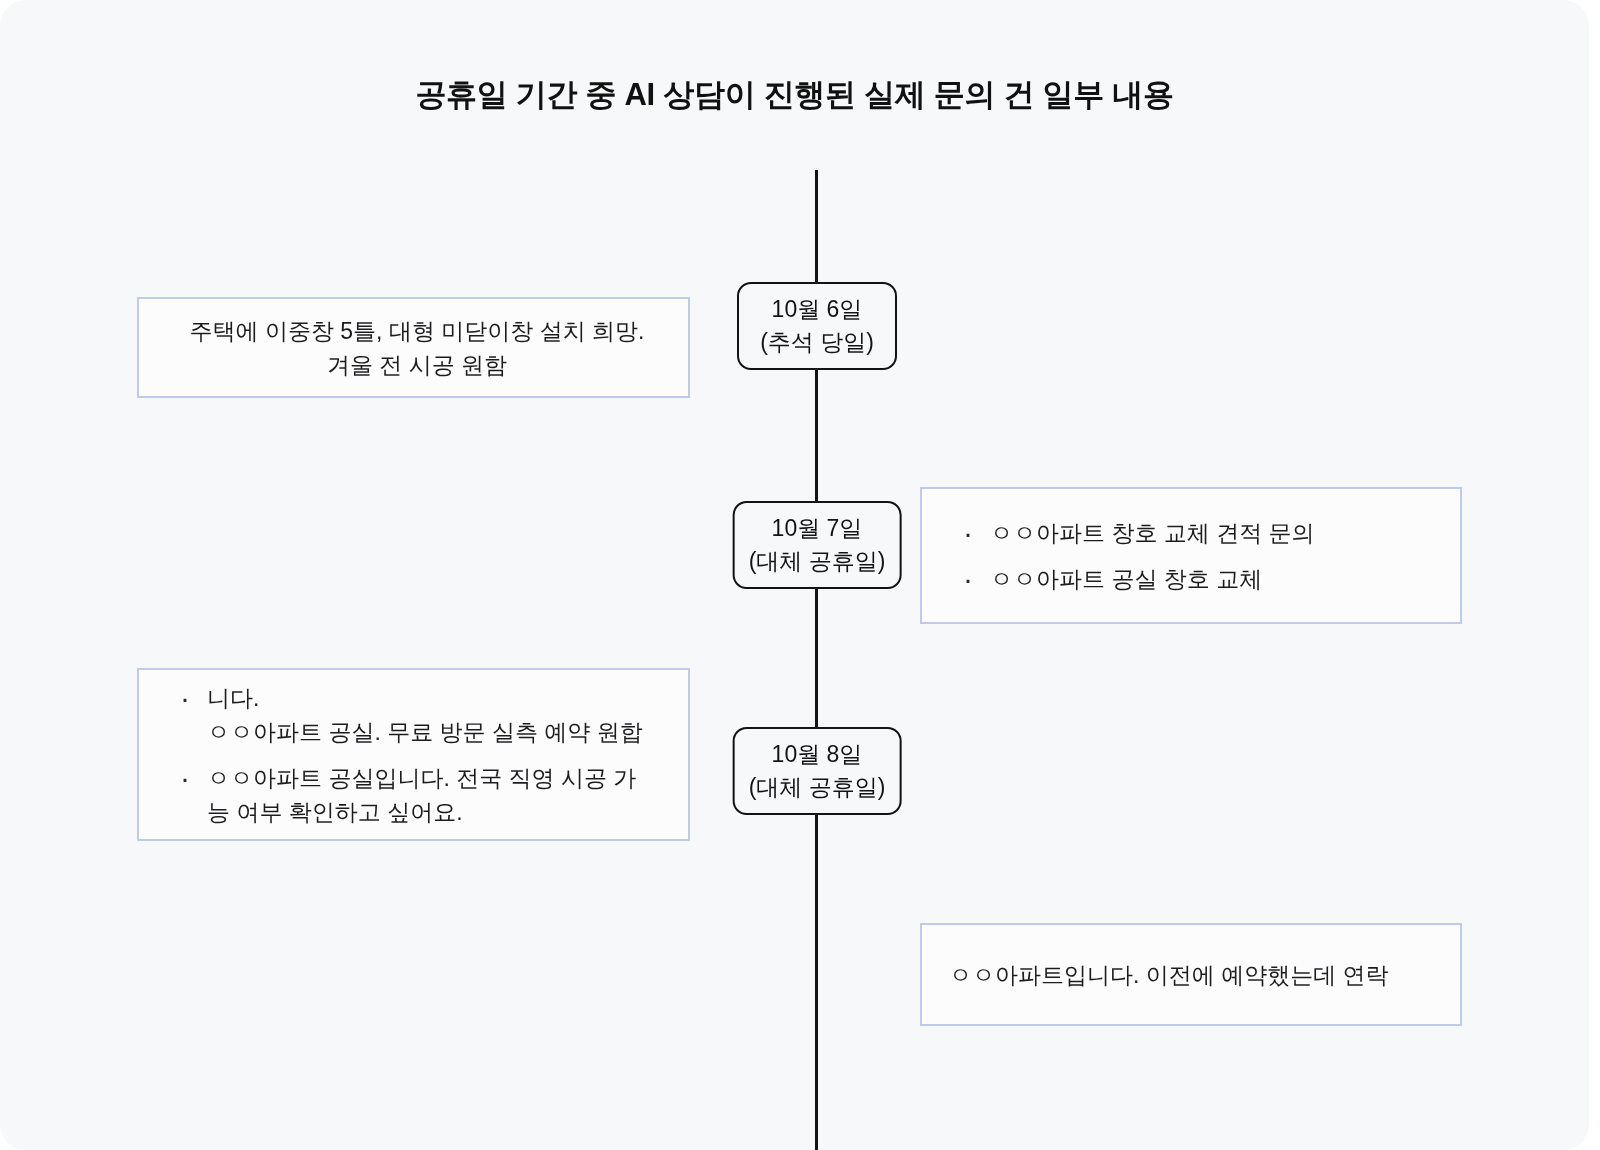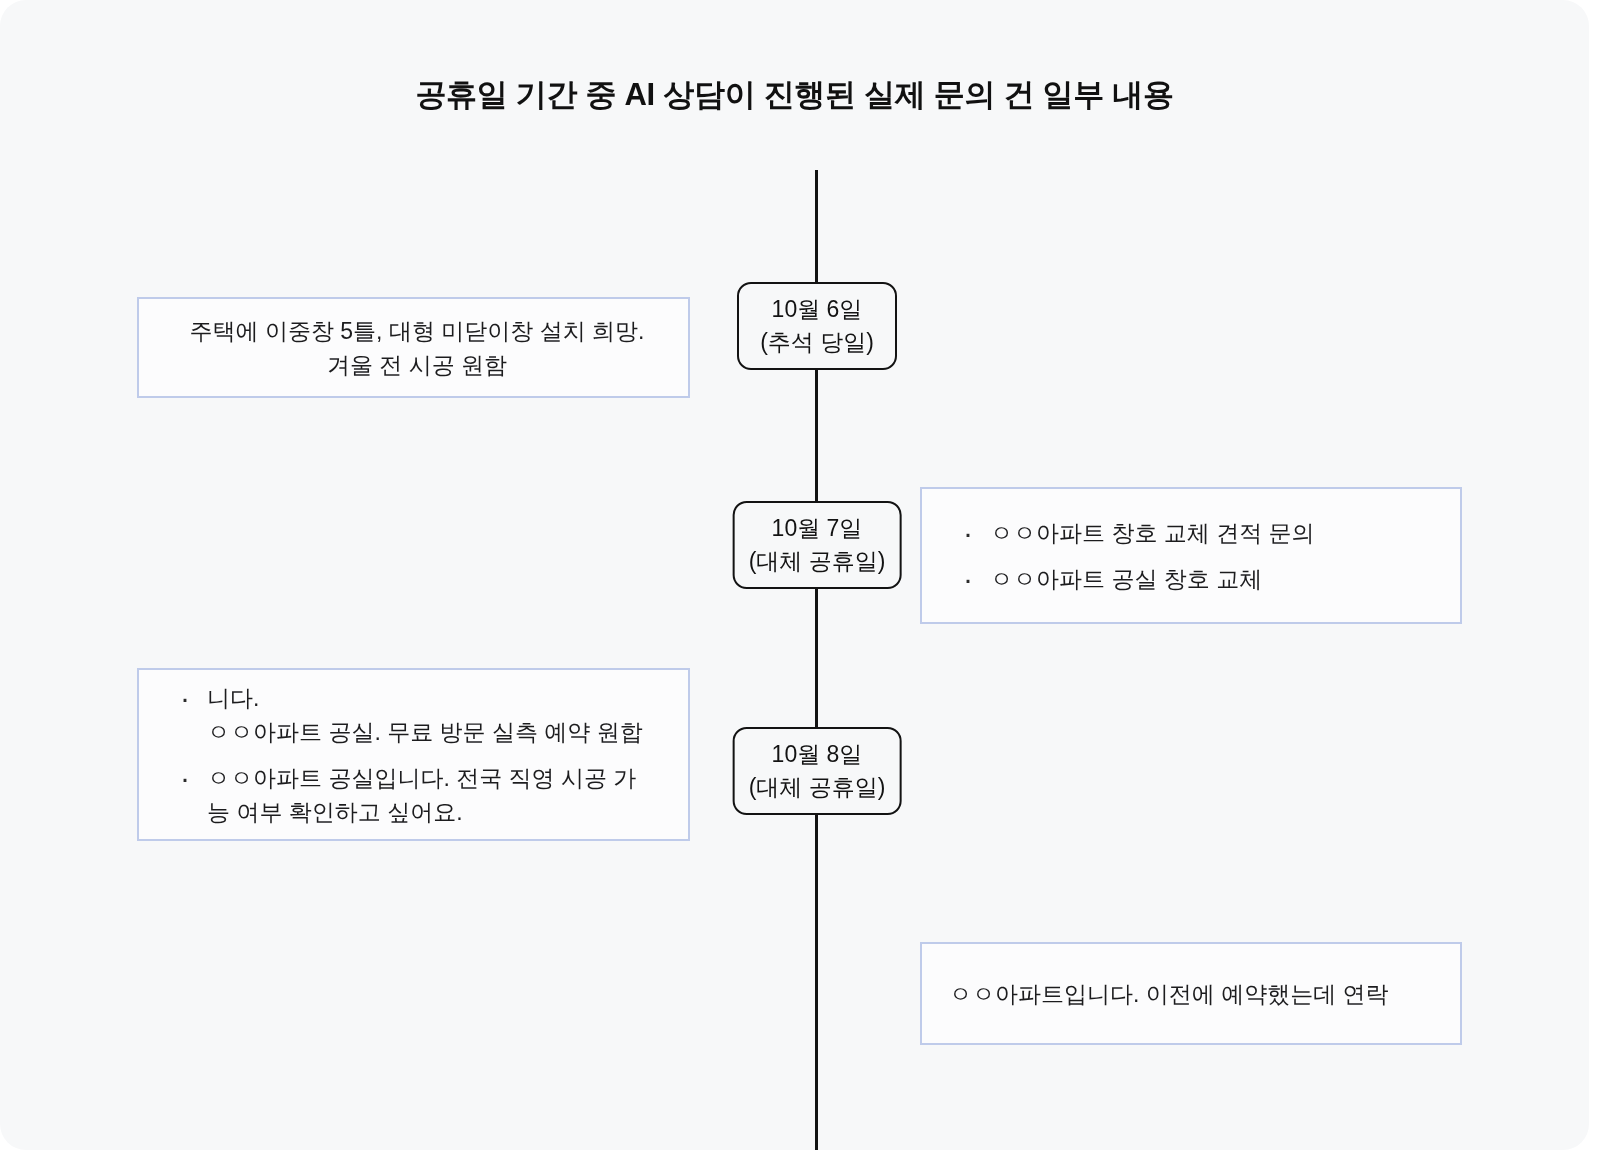--- a/index.html
+++ b/index.html
@@ -69,21 +69,21 @@
     row-gap: 12px;
     font-size: 23px;
     line-height: 34px;
     color: #1c1c1e;
   }
   .callout.left  { left: 137px; width: 553px; }
   .callout.right { left: 920px; width: 542px; }
   .callout-1 { top: 297px; height: 101px; padding: 0 18px 0 25px; text-align: center; }
   .callout-2 { top: 487px; height: 137px; padding: 0 14px 0 38px; }
   .callout-3 { top: 668px; height: 173px; padding: 0 14px 0 38px; }
-  .callout-4 { top: 942px; height: 103px; padding: 0 18px 0 14px; }
+  .callout-4 { top: 923px; height: 103px; padding: 0 18px 0 14px; }
   .callout-4 .line:first-child { text-indent: 13px; }
   .bullet-row {
     display: flex;
     align-items: flex-start;
   }
   .bullet {
     flex: 0 0 auto;
     width: 16px;
     margin-right: 14px;
     font-size: 30px;

